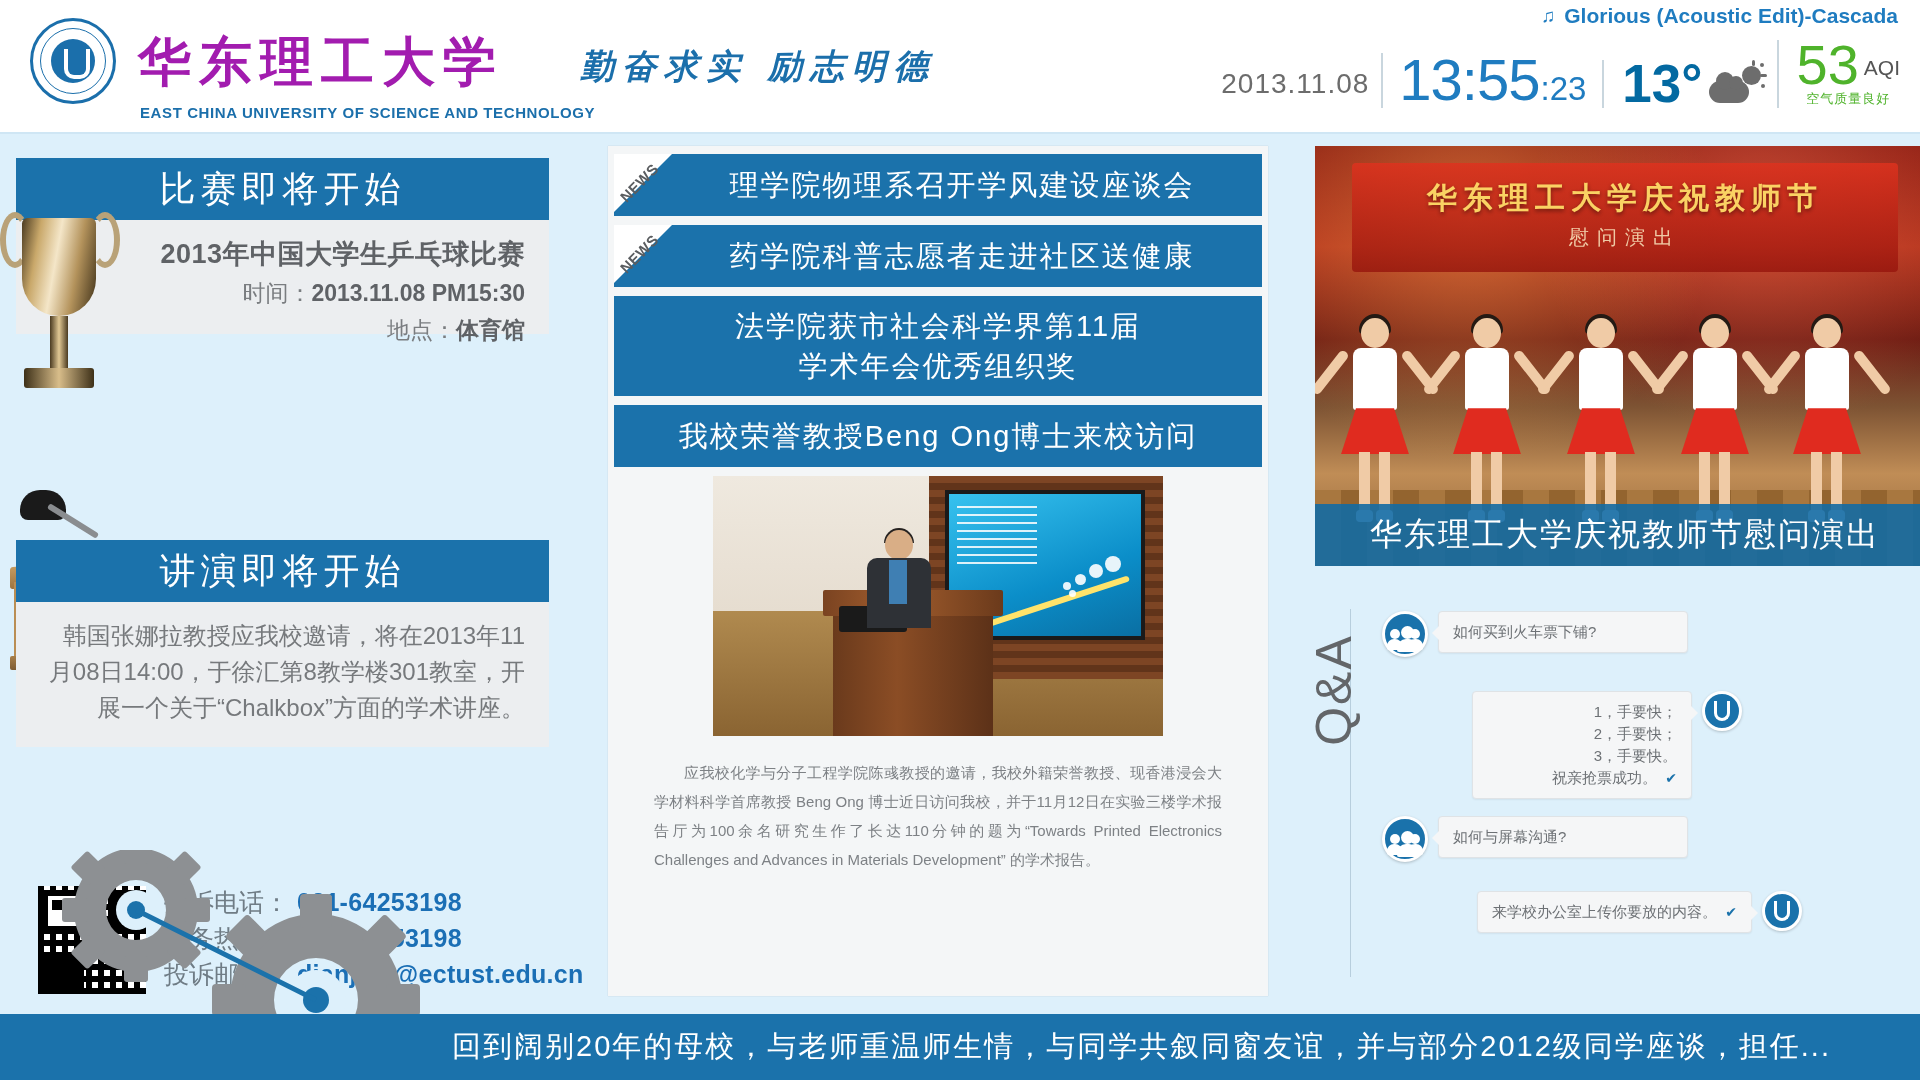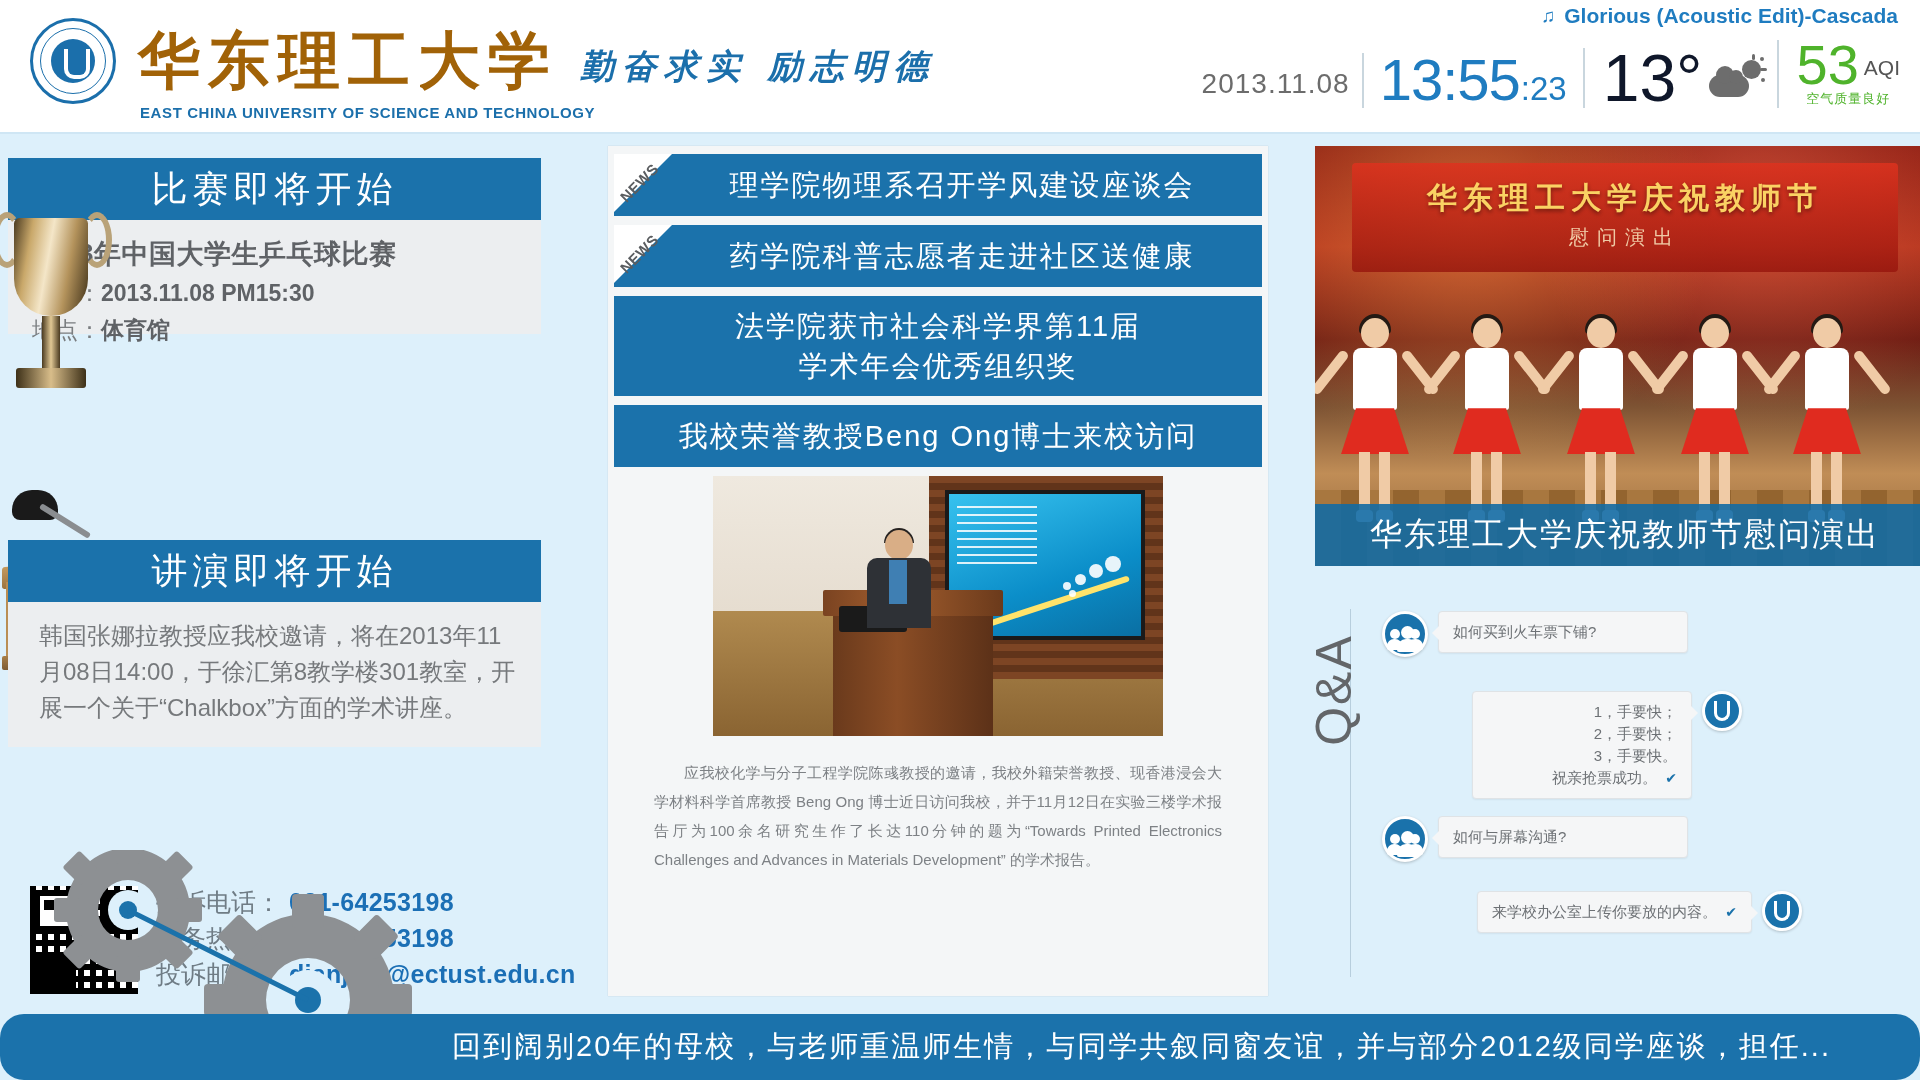--- a/index.html
+++ b/index.html
@@ -28,21 +28,21 @@
   .seal-core {
     width: 44px; height: 44px; border-radius: 50%;
     background: #1b6fab; position: relative;
   }
   .seal-core::after {
     content: ""; position: absolute; left: 13px; top: 10px;
     width: 18px; height: 26px; border: 4px solid #ffffff;
     border-radius: 0 0 10px 10px; border-top: none;
   }
   .uni-cn {
-    font-size: 62px; font-weight: 700; color: #a16207; letter-spacing: 8px;
+    font-size: 53px; font-weight: 700; color: #a21caf; letter-spacing: 8px;
     line-height: 1; margin-left: 22px; font-family: "DejaVu Serif", serif;
   }
   .uni-en {
     position: absolute; left: 140px; top: 104px;
     font-size: 15px; font-weight: 700; color: #1b6fab; letter-spacing: .6px;
   }
   .motto {
     position: absolute; left: 580px; top: 44px;
     font-size: 34px; font-weight: 700; color: #1b6fab; letter-spacing: 8px;
     font-family: "DejaVu Serif", serif; font-style: italic;
@@ -57,21 +57,21 @@
 
   .statusbar {
     position: absolute; right: 20px; top: 40px;
     display: flex; align-items: flex-end; gap: 0;
   }
   .date-txt { font-size: 28px; color: #6c6c6c; padding: 0 12px 8px 0; letter-spacing: 1px; }
   .clock-box { border-left: 2px solid #c9d6de; padding: 0 16px 0 16px; display: flex; align-items: baseline; }
   .clock-hm { font-size: 58px; font-weight: 400; color: #1f7cc0; line-height: .92; letter-spacing: -1px; }
   .clock-s  { font-size: 33px; font-weight: 400; color: #1f7cc0; margin-left: 1px; }
   .temp-box { border-left: 2px solid #c9d6de; padding: 0 14px 0 18px; display: flex; align-items: center; gap: 6px; }
-  .temp-val { font-size: 66px; font-weight: 400; color: #0f172a; line-height: .92; }
+  .temp-val { font-size: 53px; font-weight: 700; color: #0369a1; line-height: .92; }
   .sun-cloud { position: relative; width: 54px; height: 42px; }
   .sun-cloud .sun {
     position: absolute; right: 2px; top: 3px; width: 19px; height: 19px;
     border-radius: 50%; background: #6d6d6d;
   }
   .sun-cloud .ray { position: absolute; background: #6d6d6d; border-radius: 2px; }
   .sun-cloud .cloud {
     position: absolute; left: 0; bottom: 2px; width: 40px; height: 22px;
     background: #6d6d6d; border-radius: 12px;
   }
@@ -83,21 +83,21 @@
     content: ""; position: absolute; left: 20px; top: -5px; width: 14px; height: 14px;
     background: #6d6d6d; border-radius: 50%;
   }
   .aqi-box { border-left: 2px solid #c9d6de; padding-left: 18px; text-align: center; }
   .aqi-row { display: flex; align-items: flex-start; }
   .aqi-val { font-size: 56px; color: #4fb32b; font-weight: 400; line-height: .88; }
   .aqi-unit { font-size: 21px; color: #555; margin-top: 16px; margin-left: 5px; }
   .aqi-desc { font-size: 13px; color: #4fb32b; letter-spacing: 1px; margin-top: 1px; }
 
   
-  .left-col { position: absolute; left: 8px; top: 136px; width: 600px; height: 944px; }
+  .left-col { position: absolute; left: 16px; top: 136px; width: 600px; height: 944px; text-align: right; }
 
   .panel-head {
     position: absolute; height: 62px; background: #1b72ab;
     display: flex; align-items: center; justify-content: center;
     color: #ffffff; font-size: 36px; letter-spacing: 5px; font-weight: 400;
   }
   .panel-body {
     position: absolute; background: #eceef0;
     padding: 16px 24px 18px 24px; color: #6a6d70;
   }
@@ -384,21 +384,21 @@
   }
   .avatar-admin .mark {
     width: 16px; height: 20px; border: 3px solid #ffffff; border-top: none;
     border-radius: 0 0 9px 9px;
   }
 
   
   .ticker {
     position: absolute; left: 0; bottom: 0; width: 1920px; height: 66px;
     background: #1b72ab; color: #ffffff;
-    display: flex; align-items: center; overflow: hidden; border-radius: 24px;
+    display: flex; align-items: center; overflow: hidden;
   }
   .ticker-txt { font-size: 29px; letter-spacing: 2px; white-space: nowrap; padding-left: 452px; }
 </style>
 </head>
 <body>
 
 <div id="stage">
 
   <div class="header">
     <div class="logo-wrap">

